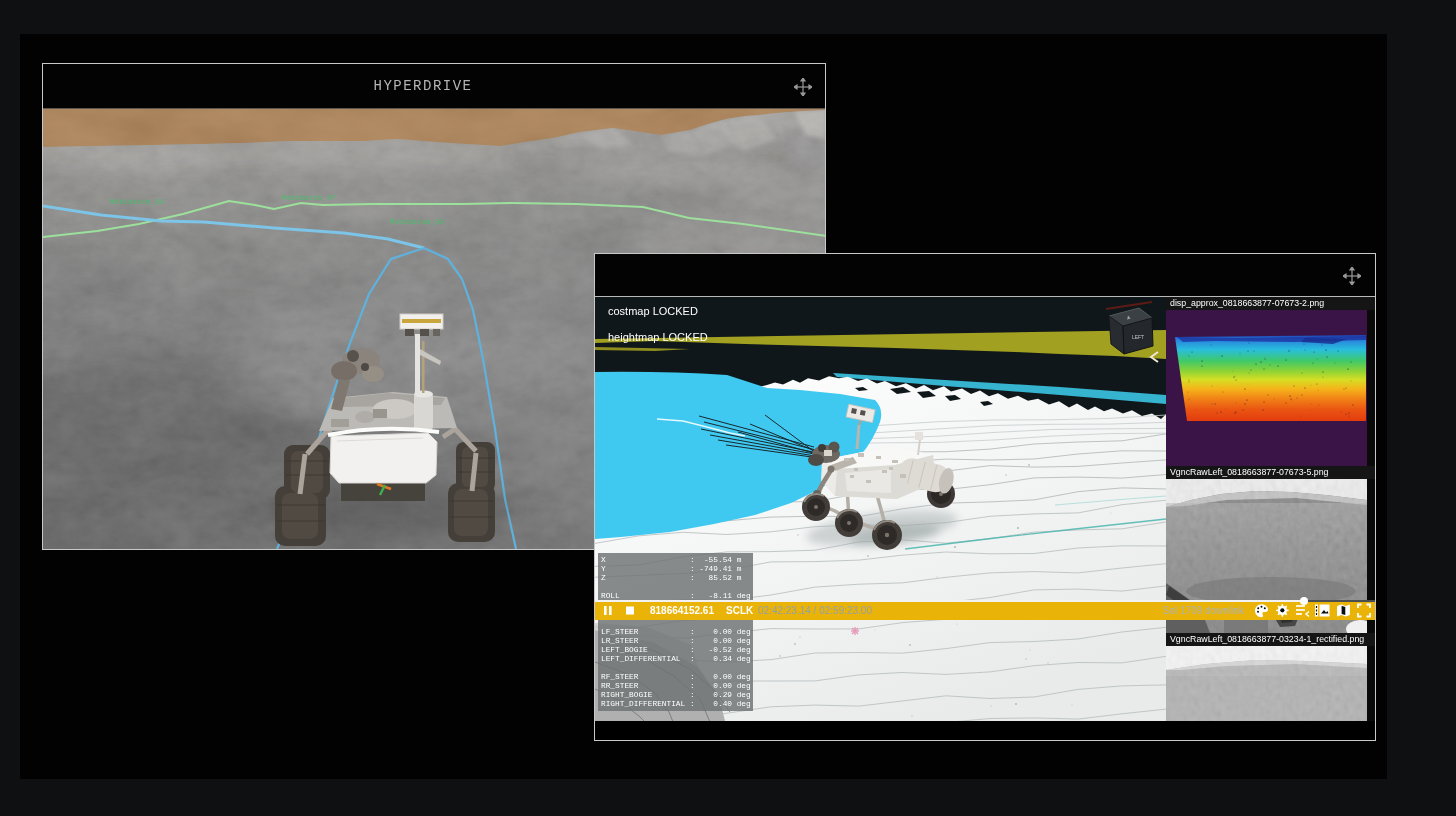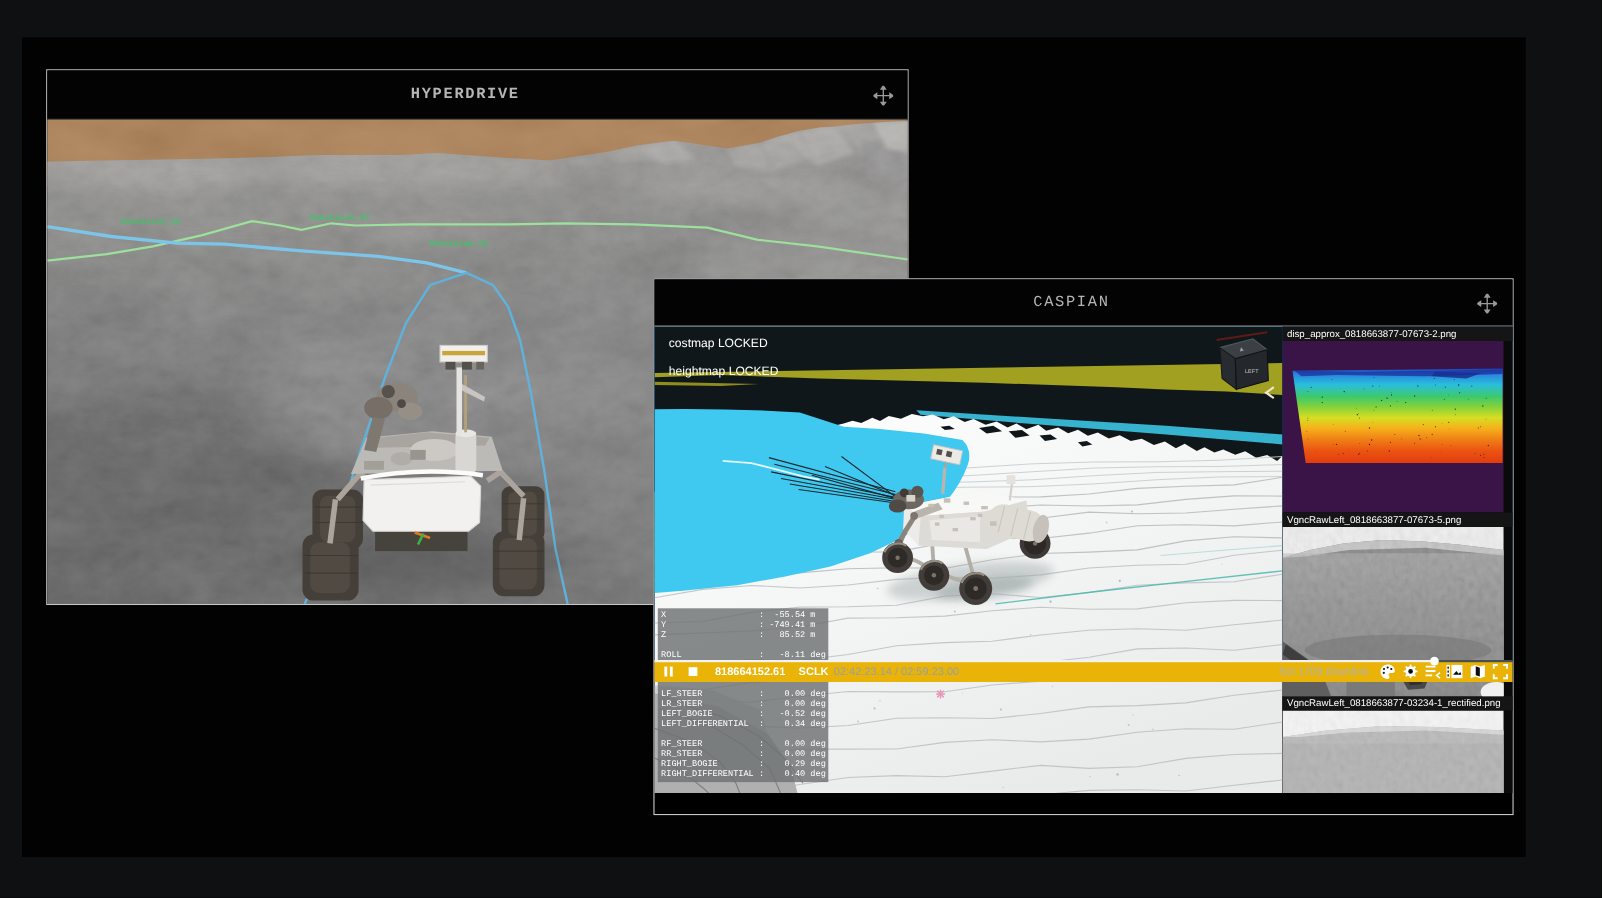--- a/index.html
+++ b/index.html
@@ -5,21 +5,21 @@
 body{position:relative;font-family:"Liberation Sans",sans-serif}
 .desktop{position:absolute;left:20px;top:34px;width:1367px;height:745px;background:#020202}
 .win{position:absolute;border:1px solid #c9c9c9;background:#000;box-sizing:border-box}
 .tbar{position:relative;background:#030303;border-bottom:1px solid #b9b9b9;box-sizing:border-box}
 .ttext{position:absolute;left:0;right:0;text-align:center;color:#b5b5b5;font-family:"Liberation Mono",monospace}
 .move{position:absolute;color:#9a9a9a}
 </style></head>
 <body>
 <div class="desktop"></div>
 
-<div class="win" style="left:42px;top:63px;width:784px;height:487px;font-weight:bold;">
+<div class="win" style="left:42px;top:63px;width:784px;height:487px;">
   <div class="tbar" style="height:45px;border-bottom:1px solid #60584e;">
     <div class="ttext" style="top:14px;font-size:14px;letter-spacing:1.5px;transform:translateX(-11px);">HYPERDRIVE</div>
     <svg class="move" style="position:absolute;right:13px;top:14px" width="18" height="18" viewBox="0 0 18 18">
       <g stroke="#9a9a9a" stroke-width="1.2" fill="#9a9a9a">
         <line x1="9" y1="2" x2="9" y2="16"></line>
           <line x1="2" y1="9" x2="16" y2="9"></line>
         <path d="M9,0 L11,3 L7,3 Z"></path>
           <path d="M9,18 L11,15 L7,15 Z"></path>
         <path d="M0,9 L3,7 L3,11 Z"></path>
           <path d="M18,9 L15,7 L15,11 Z"></path>
@@ -181,21 +181,20 @@
 
       <line x1="334" y1="375" x2="348" y2="380" stroke="#e07820" stroke-width="2.4"></line>
       <line x1="342" y1="376" x2="337" y2="386" stroke="#3db04a" stroke-width="2.4"></line>
     </g>
 
   </svg>
 </div>
 
 <div class="win" style="left:594px;top:253px;width:782px;height:488px;">
   <div class="tbar" style="height:43px;">
-    <div class="ttext" style="top:13px;font-size:14px;letter-spacing:1.5px;transform:translateX(-11px);">CASPIAN</div>
     <svg class="move" style="position:absolute;right:14px;top:13px" width="18" height="18" viewBox="0 0 18 18">
       <g stroke="#9a9a9a" stroke-width="1.2" fill="#9a9a9a">
         <line x1="9" y1="2" x2="9" y2="16"></line>
           <line x1="2" y1="9" x2="16" y2="9"></line>
         <path d="M9,0 L11,3 L7,3 Z"></path>
           <path d="M9,18 L11,15 L7,15 Z"></path>
         <path d="M0,9 L3,7 L3,11 Z"></path>
           <path d="M18,9 L15,7 L15,11 Z"></path>
       </g>
     </svg>

